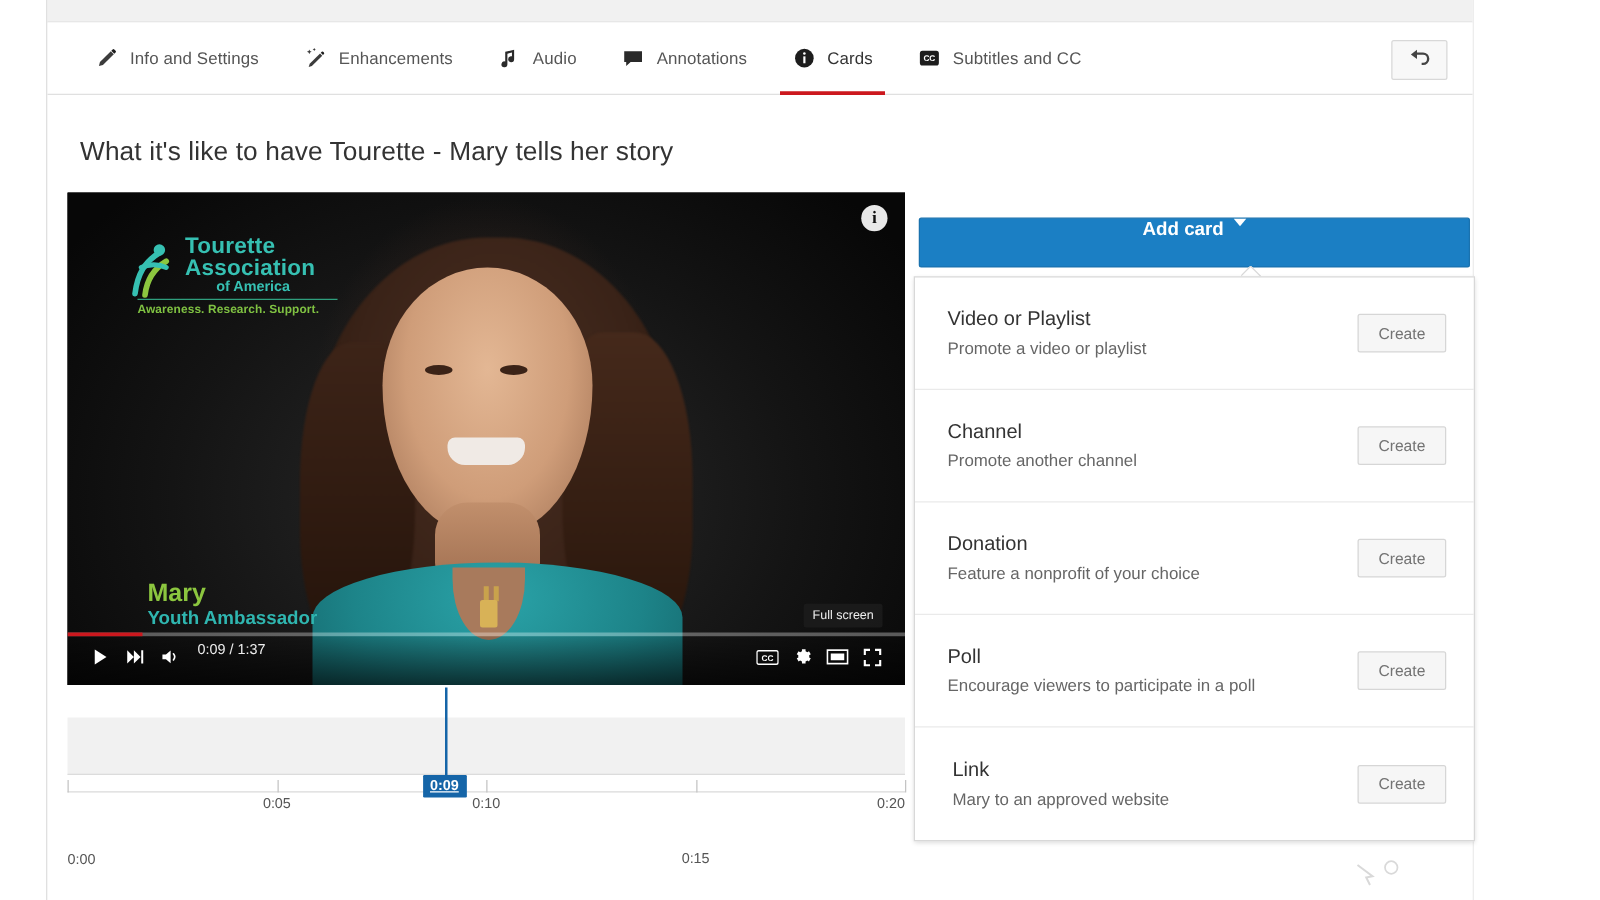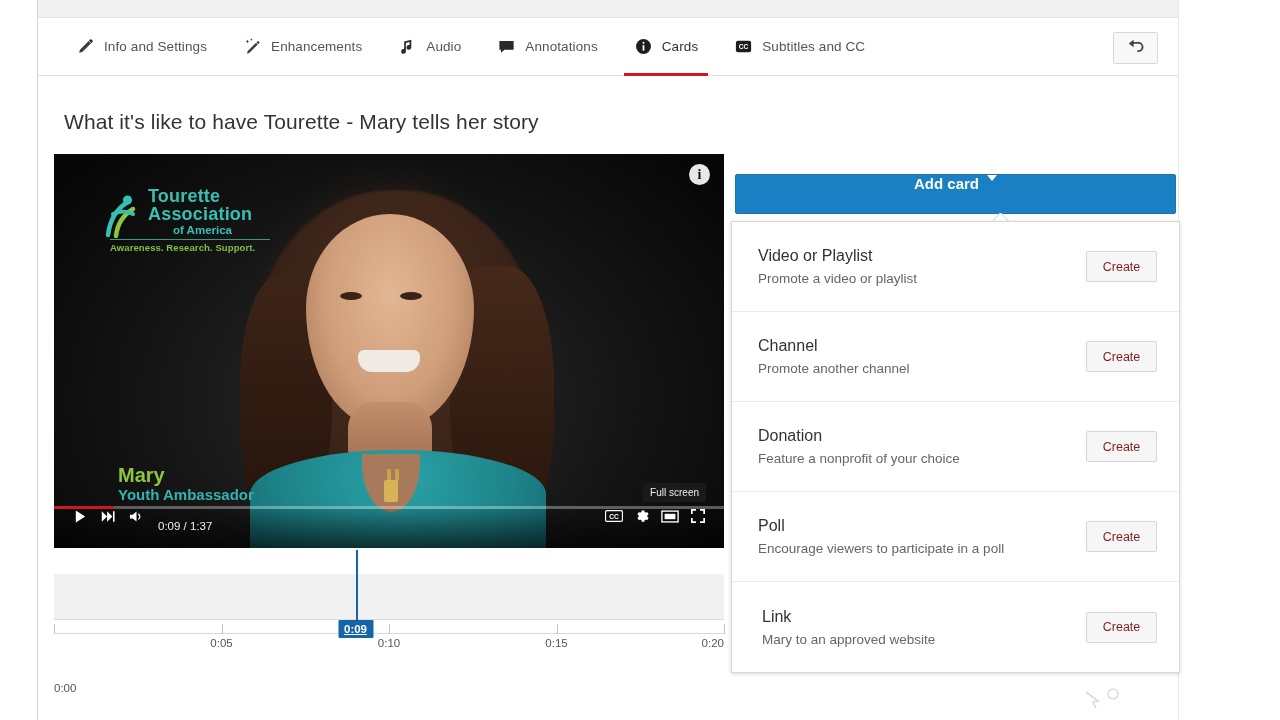--- a/index.html
+++ b/index.html
@@ -152,21 +152,21 @@
   }
 
   .ctrlbar { position: absolute; left: 0; right: 0; bottom: 0; height: 42px; }
   .progress {
     position: absolute; left: 0; right: 0; top: 0; height: 3px;
     background: rgba(255,255,255,.32); cursor: pointer;
   }
   .progress-played { position: absolute; left: 0; top: 0; height: 3px; background: #cc181e; }
   .ctrl-row {
     position: absolute; left: 0; right: 0; top: 3px; bottom: 0;
-    display: flex; align-items: flex-end; padding: 16px 12px;
+    display: flex; align-items: flex-start; padding: 5px 12px;
     background: linear-gradient(rgba(0,0,0,.15), rgba(0,0,0,.65));
   }
   .cbtn { width: 28px; height: 28px; display: flex; align-items: center; justify-content: center; cursor: pointer; }
   .ctime { color: #eee; font-size: 11.5px; margin-left: 8px; white-space: nowrap; }
   .cspacer { flex: 1; }
 
   
   .timeline { position: absolute; left: 16px; top: 556px; width: 670px; }
   .tl-track {
     position: relative; height: 46px; background: #f1f1f1;
@@ -212,21 +212,21 @@
     display: flex; align-items: center; padding: 0 22px 0 26px; height: 90px;
     border-bottom: 1px solid #eaeaea; cursor: pointer;
   }
   .dd-item:last-child { border-bottom: none; padding-left: 30px; }
   .dd-text { flex: 1; }
   .dd-title { font-size: 16px; color: #333; margin-bottom: 6px; }
   .dd-sub { font-size: 13.5px; color: #666; }
   .create-btn {
     width: 71px; height: 31px; background: #f6f6f6;
     border: 1px solid #d6d6d6; border-radius: 2px;
-    font-size: 12.5px; color: #7f1d1d; font-family: "Liberation Sans", sans-serif;
+    font-size: 12.5px; color: #737373; font-family: "Liberation Sans", sans-serif;
     cursor: pointer; display: flex; align-items: center; justify-content: center;
   }
   .cursor-ghost {
     position: absolute; left: 1044px; top: 670px; width: 46px; height: 22px;
     opacity: .22;
   }
 </style>
 </head>
 <body>
 
@@ -423,21 +423,21 @@
           <div class="tl-tick" style="left: 0%;"></div>
           <div class="tl-tick" style="left: 25%;"></div>
           <div class="tl-tick" style="left: 50%;"></div>
           <div class="tl-tick" style="left: 75%;"></div>
           <div class="tl-tick" style="left: 100%;"></div>
         </div>
       <div class="tl-labels" id="tl-labels">
           <div class="tl-lab first" style="left: 0%; margin-top: 45px;">0:00</div>
           <div class="tl-lab" style="left: 25%;">0:05</div>
           <div class="tl-lab" style="left: 50%;">0:10</div>
-          <div class="tl-lab" style="left: 75%;">0:15</div>
+          <div class="tl-lab" style="left: 75%; margin-top: 44px;">0:15</div>
           <div class="tl-lab last" style="left: 100%;">0:20</div>
         </div>
       <div class="playhead" id="playhead" style="left: 45%;"></div>
       <div class="playhead-chip" id="playhead-chip" style="left: 45%; text-decoration: underline;">0:09</div>
     </div>
 
     <div class="addcard-btn">
       <span>Add card</span>
       <span class="caret"></span>
     </div>

